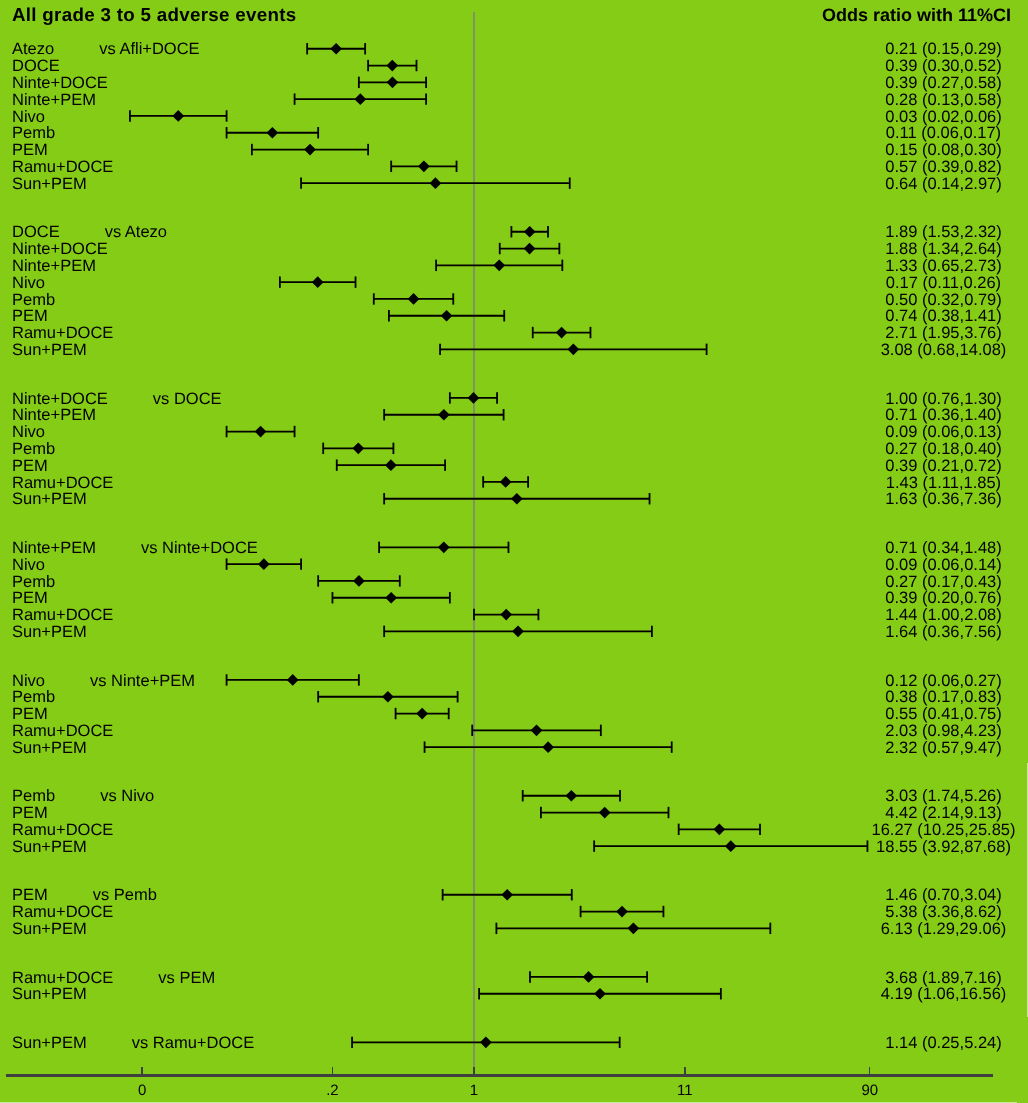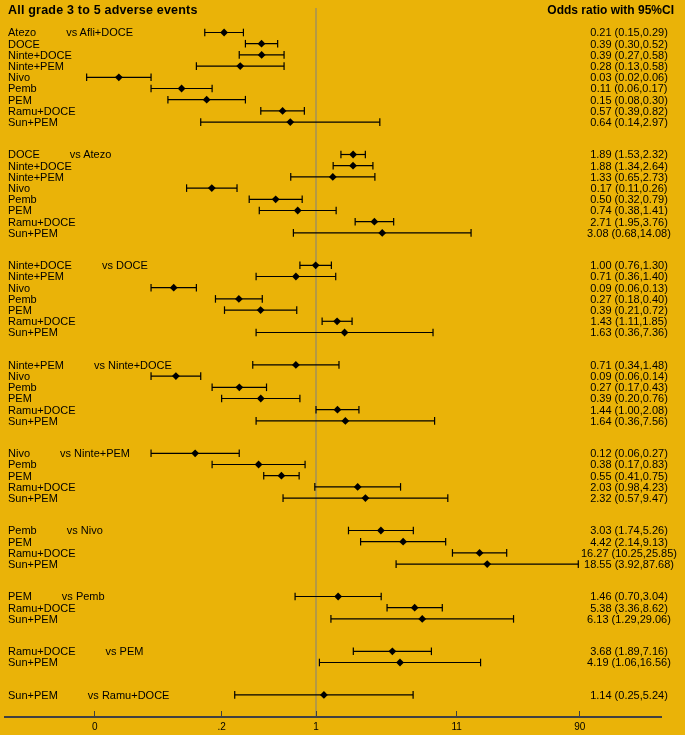--- a/index.html
+++ b/index.html
@@ -1,28 +1,28 @@
 <!DOCTYPE html>
 <html><head>
 <meta charset="utf-8">
 <style>
   html,body{margin:0;padding:0;background:#fff;}
-  .page{position:relative;width:685px;height:735px;background:#eab308;overflow:hidden;
+  .page{position:relative;width:685px;height:735px;background:#84cc16;overflow:hidden;
         font-family:"Liberation Sans",sans-serif;color:#000;}
   .title{position:absolute;left:8px;top:3px;font-size:12.5px;font-weight:bold;letter-spacing:.2px;}
   .col-header{position:absolute;right:11px;top:3px;font-size:12px;font-weight:bold;}
   svg{position:absolute;left:0;top:0;}
   svg text{font-family:"Liberation Sans",sans-serif;fill:#000;}
 </style>
 </head>
 <body>
 
 <div class="page">
   <div class="title">All grade 3 to 5 adverse events</div>
-  <div class="col-header">Odds ratio with 95%CI</div>
+  <div class="col-header">Odds ratio with 11%CI</div>
   <svg id="plot" width="685" height="735" viewBox="0 0 685 735">
       <line x1="316" y1="8" x2="316" y2="717" stroke="#808080" stroke-width="1"></line>
       <line x1="4" y1="717" x2="662" y2="717" stroke="#404040" stroke-width="1.4" shape-rendering="crispEdges"></line>
       <line x1="94.83325786237504" y1="711" x2="94.83325786237504" y2="718" stroke="#404040" stroke-width="1" shape-rendering="crispEdges"></line>
       <text x="94.83325786237504" y="730" text-anchor="middle" font-size="10" fill="#333">0</text>
       <line x1="221.63904941463747" y1="711" x2="221.63904941463747" y2="718" stroke="#404040" stroke-width="1" shape-rendering="crispEdges"></line>
       <text x="221.63904941463747" y="730" text-anchor="middle" font-size="10" fill="#333">.2</text>
       <line x1="316" y1="711" x2="316" y2="718" stroke="#404040" stroke-width="1" shape-rendering="crispEdges"></line>
       <text x="316" y="730" text-anchor="middle" font-size="10" fill="#333">1</text>
       <line x1="456.58801249636036" y1="711" x2="456.58801249636036" y2="718" stroke="#404040" stroke-width="1" shape-rendering="crispEdges"></line>

